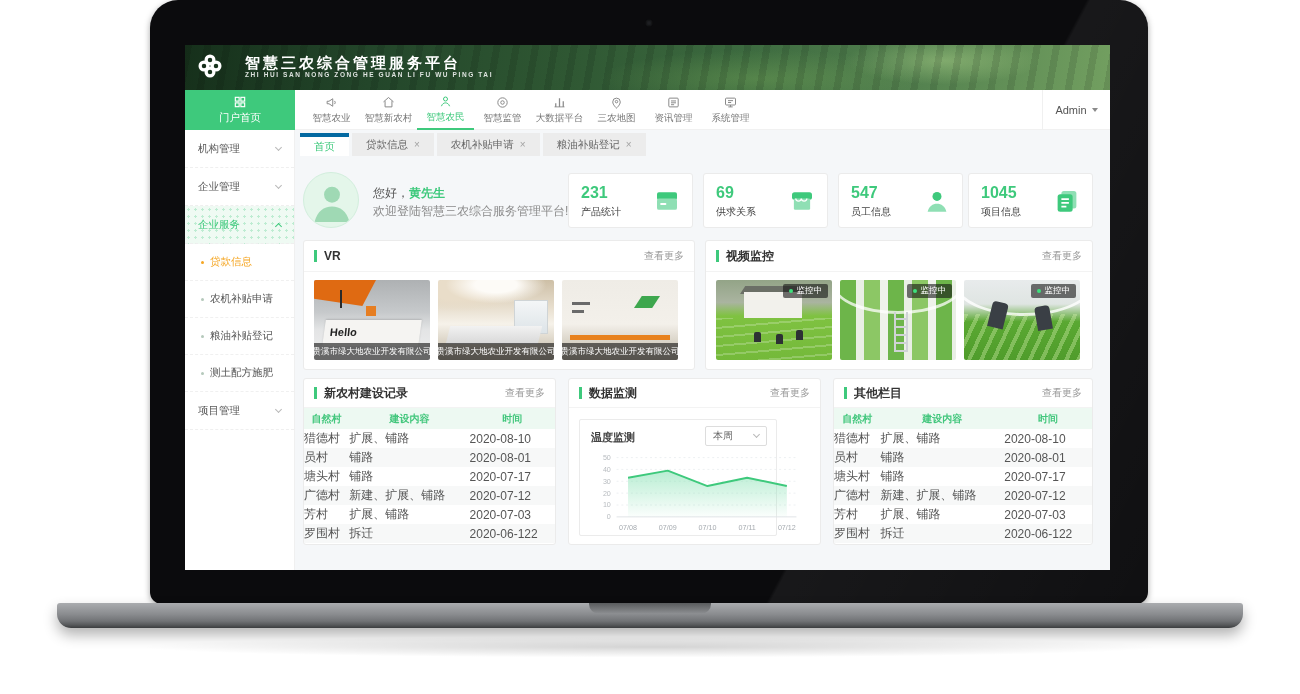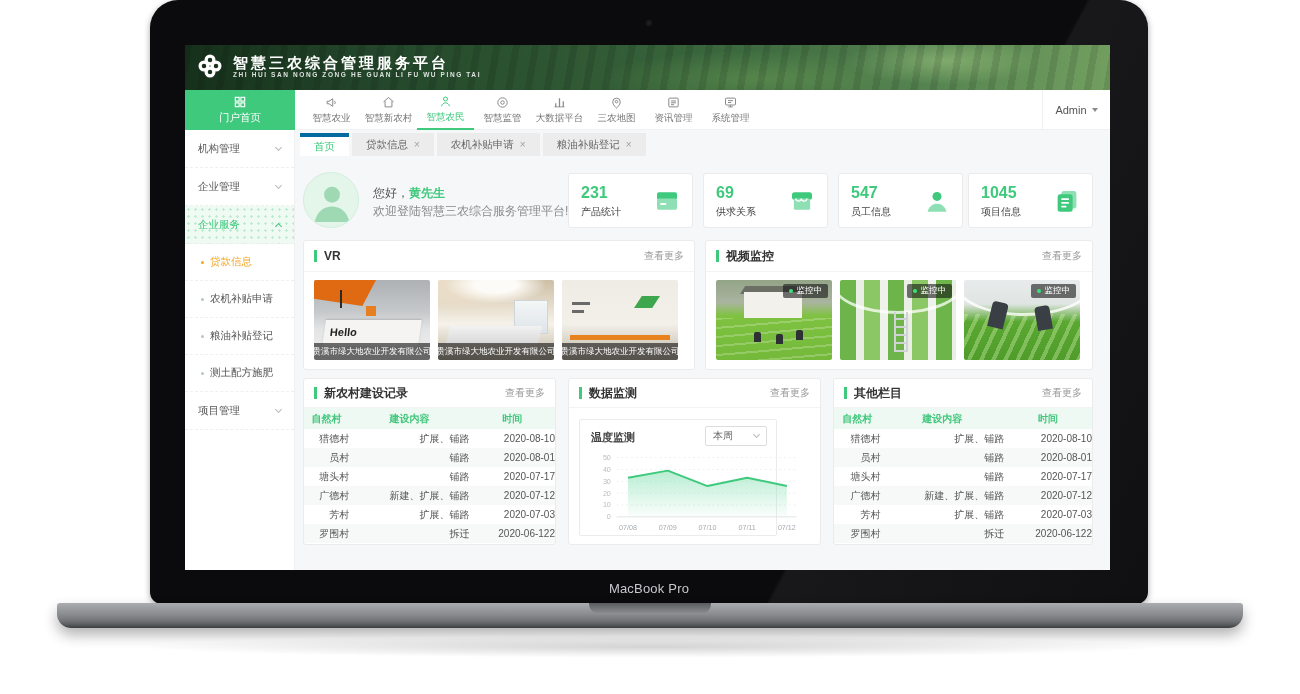--- a/index.html
+++ b/index.html
@@ -31,21 +31,21 @@
   .screen { position:absolute; left:35px; top:45px; width:925px; height:525px;
             background:#fff; overflow:hidden; z-index:1; }
 
   
   .banner { position:absolute; left:0; top:0; width:925px; height:45px;
      background:
        repeating-linear-gradient(100deg, rgba(0,0,0,.10) 0 7px, rgba(255,255,255,0) 7px 19px),
        radial-gradient(140px 34px at 82% 35%, rgba(190,225,150,.40), transparent 70%),
        radial-gradient(220px 40px at 62% 75%, rgba(130,180,95,.35), transparent 72%),
        linear-gradient(95deg,#16301b 0%,#23462a 20%,#2e5632 40%,#3c6a3f 60%,#558350 80%,#729f60 100%); }
-  .brand { position:absolute; left:10px; top:6px; display:flex; align-items:center; gap:8px; }
+  .brand { position:absolute; left:10px; top:6px; display:flex; align-items:center; gap:20px; }
   .brand-logo { width:30px; height:30px; }
   .brand-title { color:#fff; font-size:15px; font-weight:bold; letter-spacing:3px; line-height:17px; }
   .brand-sub { color:rgba(255,255,255,.85); font-size:6.5px; letter-spacing:1.6px; font-weight:bold; }
 
   
   .navbar { position:absolute; left:0; top:45px; width:925px; height:40px; background:#fff;
             border-bottom:1px solid #f1f1f1; }
   .nav-home { position:absolute; left:0; top:0; width:110px; height:40px; background:#3ec97c;
               color:#fff; display:flex; flex-direction:column; align-items:center; justify-content:center;
               gap:2px; cursor:pointer; }
@@ -168,21 +168,21 @@
                border:3px solid rgba(255,255,255,.8); }
   .vid3 .leaf { position:absolute; left:0; bottom:0; width:100%; height:46px;
                background:repeating-linear-gradient(115deg, rgba(220,245,180,.35) 0 4px, transparent 4px 11px); }
   .vid3 .m1,.vid3 .m2 { position:absolute; background:#3a3f45; border-radius:4px 4px 0 0; }
   .vid3 .m1 { left:26px; top:22px; width:16px; height:26px; transform:rotate(14deg); }
   .vid3 .m2 { left:72px; top:26px; width:15px; height:24px; transform:rotate(-10deg); }
 
   
   .tbl { width:100%; border-collapse:collapse; }
   .tbl th { background:#edf9f2; color:#43c77d; font-size:10px; font-weight:bold; height:21px; }
-  .tbl td { font-size:10px; color:#555; height:19px; text-align:right; }
+  .tbl td { font-size:12px; color:#555; height:19px; text-align:left; }
   .tbl tr.zebra { background:#f7f8f8; }
 
   
   .chart-panelbox { position:absolute; left:10px; top:40px; width:198px; height:117px;
                     border:1px solid #ebebeb; border-radius:2px; background:#fff; }
   .chart-title { position:absolute; left:11px; top:10px; font-size:11px; font-weight:bold; color:#444; }
   .range-select { position:absolute; right:9px; top:6px; width:62px; height:20px; border:1px solid #ddd;
                   border-radius:2px; display:flex; align-items:center; padding:0 7px; font-size:10px;
                   color:#666; cursor:pointer; justify-content:space-between; background:#fff; }
   .range-select .chev { margin-top:-3px; }
@@ -612,19 +612,18 @@
                 <td>拆迁</td>
                 <td>2020-06-122</td>
               </tr>
           </tbody>
         </table>
       </div>
 
     </div>
   </div>
 
-  <div class="mbp-label">MacBook Pro</div>
 </div>
 
 <div class="base">
   <div class="notch"></div>
 </div>
 <div class="floor-shadow"></div>
 
 </body></html>

